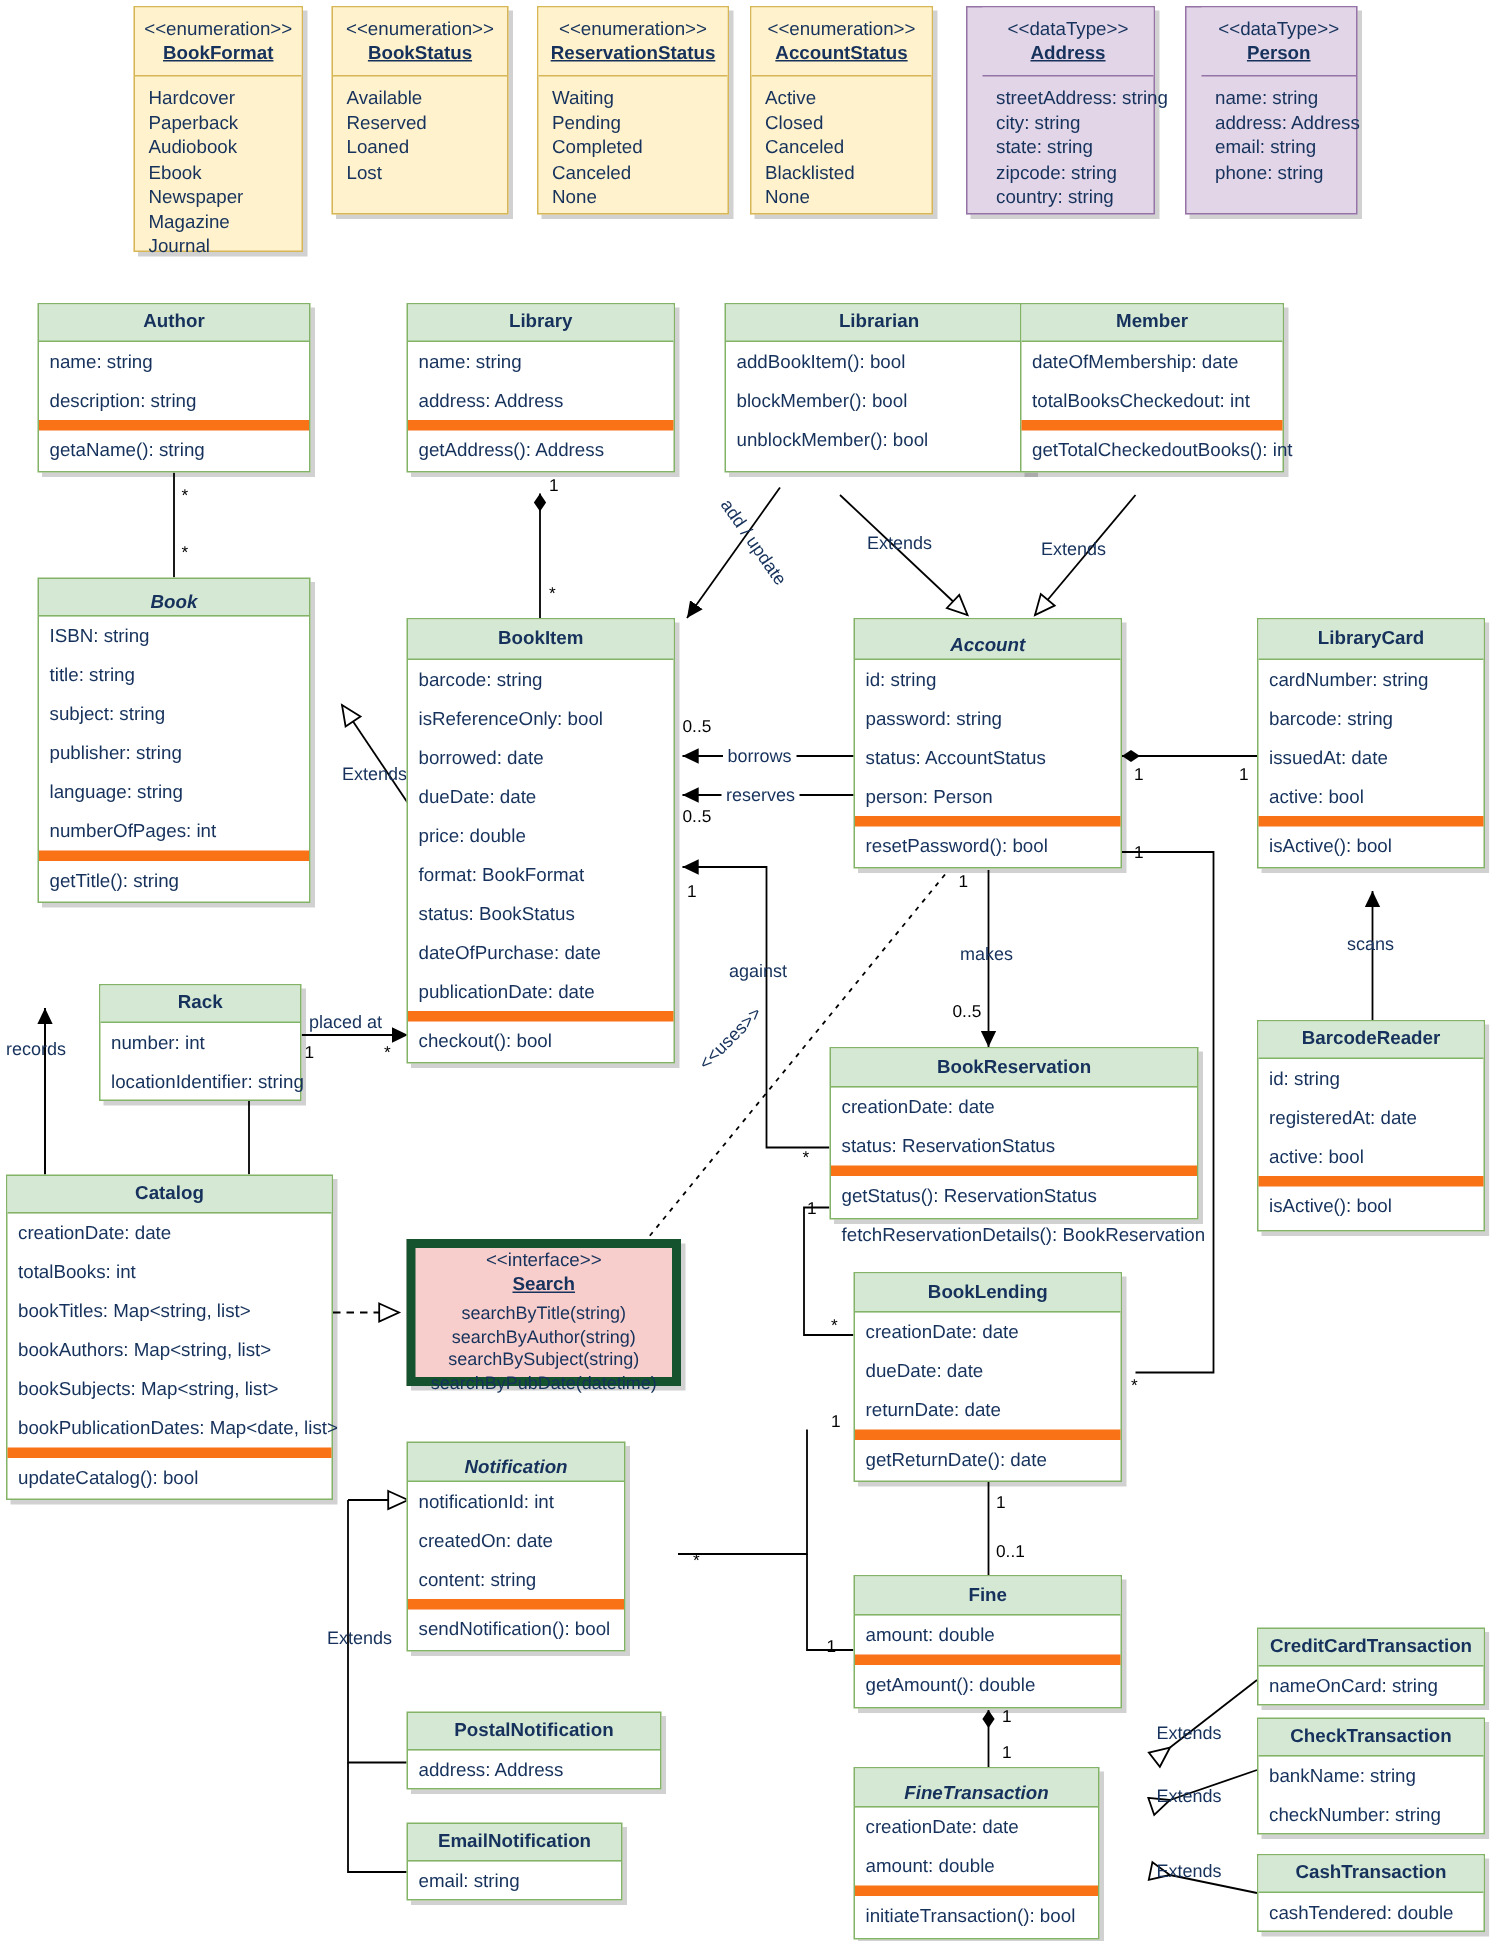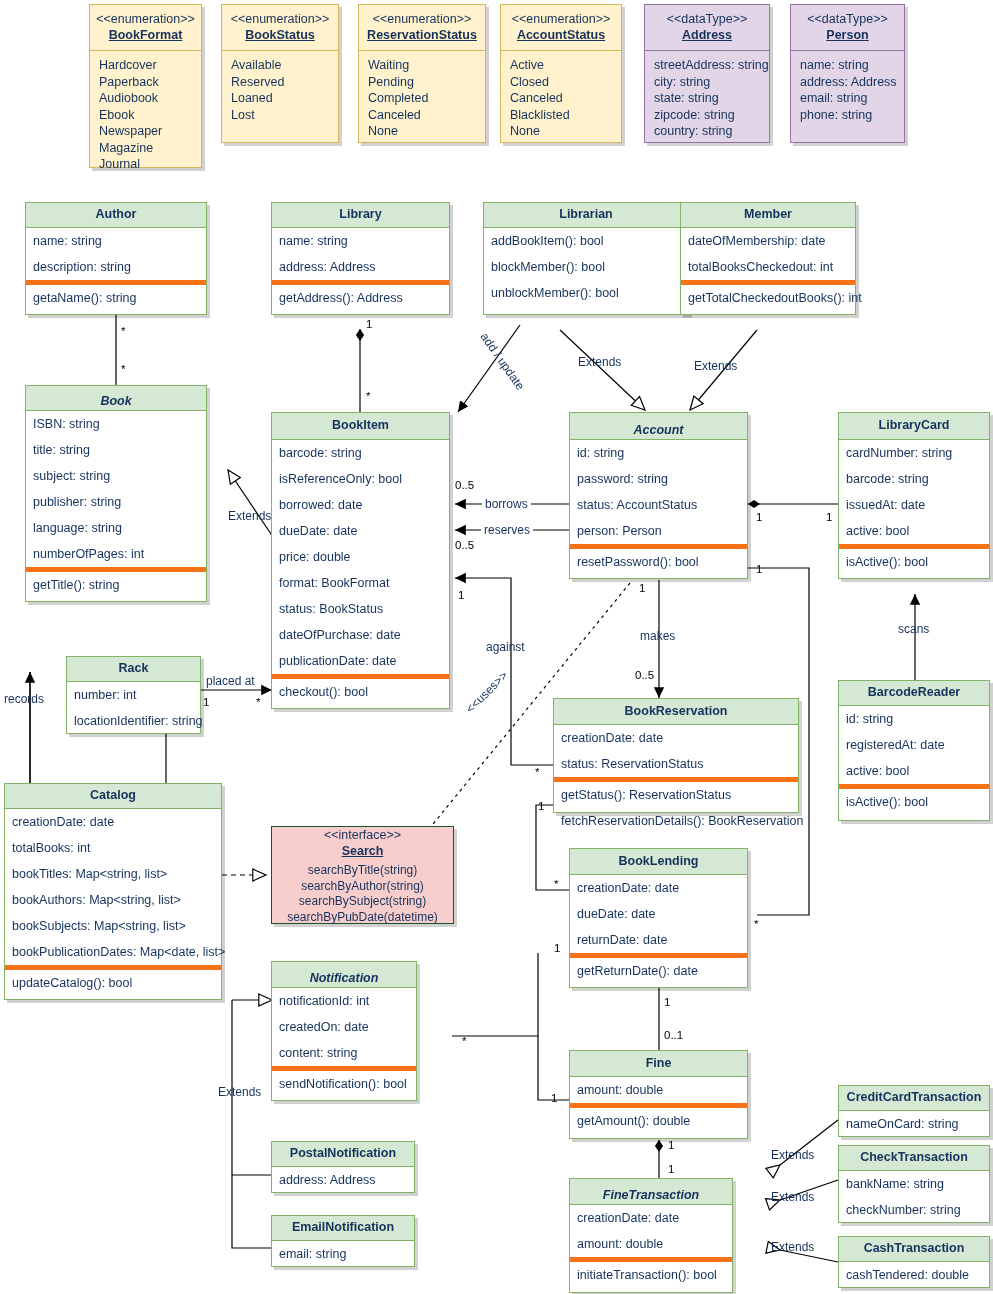--- a/index.html
+++ b/index.html
@@ -6,33 +6,33 @@
   body{font-family:"Liberation Sans", sans-serif;}
   #canvas{position:relative;width:993px;height:1294px;overflow:hidden;background:#fff;}
 
   
   .umlbox{position:absolute;box-sizing:border-box;background:#ffffff;
           box-shadow:3px 3px 0 rgba(0,0,0,0.18);}
   .umlbox.green{border:1px solid #82b366;}
   .umlbox.green .hdr{background:#d5e8d4;border-bottom:1px solid #82b366;}
   .umlbox.yellow{border:1px solid #d6b656;background:#fff2cc;}
   .umlbox.yellow .hdr{background:#fff2cc;border-bottom:1px solid #d6b656;}
-  .umlbox.purple{border:1px solid #9673a6;background:#e1d5e7;}
+  .umlbox.purple{border:1px solid #9673a6;background:#e1d5e7;padding-left:10px;}
   .umlbox.purple .hdr{background:#e1d5e7;border-bottom:1px solid #9673a6;}
-  .umlbox.pink{border:1px solid #14532d;background:#f8cecc;}
+  .umlbox.pink{border:6px solid #14532d;background:#f8cecc;}
 
   .hdr{box-sizing:border-box;text-align:center;font-weight:bold;color:#16325c;
        font-size:12.5px;display:flex;align-items:center;justify-content:center;
        flex-direction:column;line-height:1.25;}
   .hdr.italic{font-style:italic;justify-content:flex-end;}
   .stereo{font-weight:normal;font-style:normal;font-size:12.5px;color:#16325c;}
   .hdr .uname{text-decoration:underline;}
 
   .sect{box-sizing:border-box;}
-  .sect.top{border-top:5px solid #f97316;}
+  .sect.top{border-top:7px solid #f97316;}
   .row{box-sizing:border-box;padding:0 7px;font-size:12.5px;color:#16325c;
        display:flex;align-items:center;height:26px;white-space:nowrap;}
   .rowlist{padding:6px 9px 6px 9px;font-size:12.5px;color:#16325c;line-height:16.5px;}
   .rowlist div{white-space:nowrap;}
   .ifacebody{padding:2px 6px 6px 6px;font-size:12px;color:#16325c;
              line-height:15.5px;text-align:center;}
 
   
   svg.edges{position:absolute;left:0;top:0;width:993px;height:1294px;pointer-events:none;}
   .lbl{position:absolute;font-size:12px;color:#16325c;white-space:nowrap;}
@@ -460,21 +460,21 @@
         <span>Fine</span>
       </div>
     <div class="sect">
       <div class="row">amount: double</div>
     </div>
     <div class="sect top">
       <div class="row">getAmount(): double</div>
     </div>
   </div>
 
-  <div class="umlbox green" style="left:271px;top:1141px;width:144px;height:52px;">
+  <div class="umlbox green" style="left:271px;top:1141px;width:170px;height:52px;">
     <div class="hdr" style="height:25px;">
         <span>PostalNotification</span>
       </div>
     <div class="sect">
       <div class="row">address: Address</div>
     </div>
   </div>
 
   <div class="umlbox green" style="left:271px;top:1215px;width:144px;height:52px;">
     <div class="hdr" style="height:25px;">

